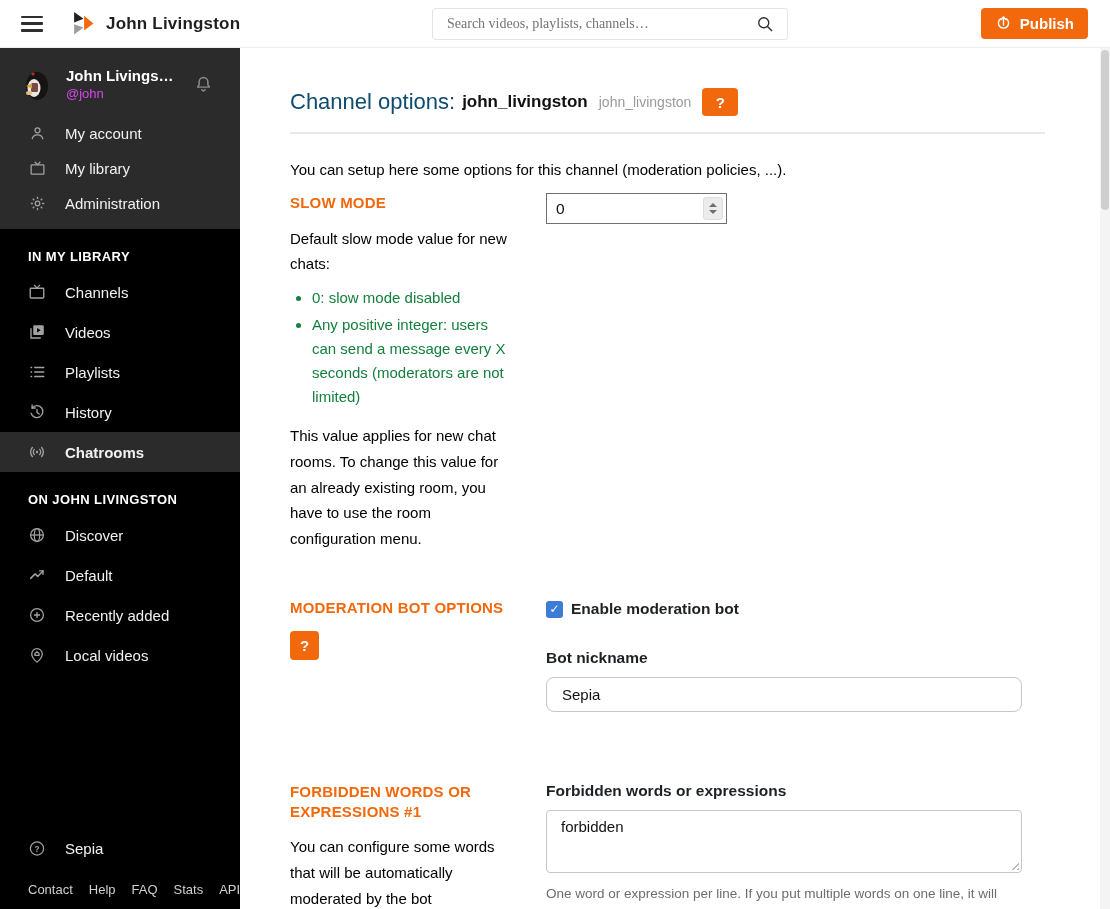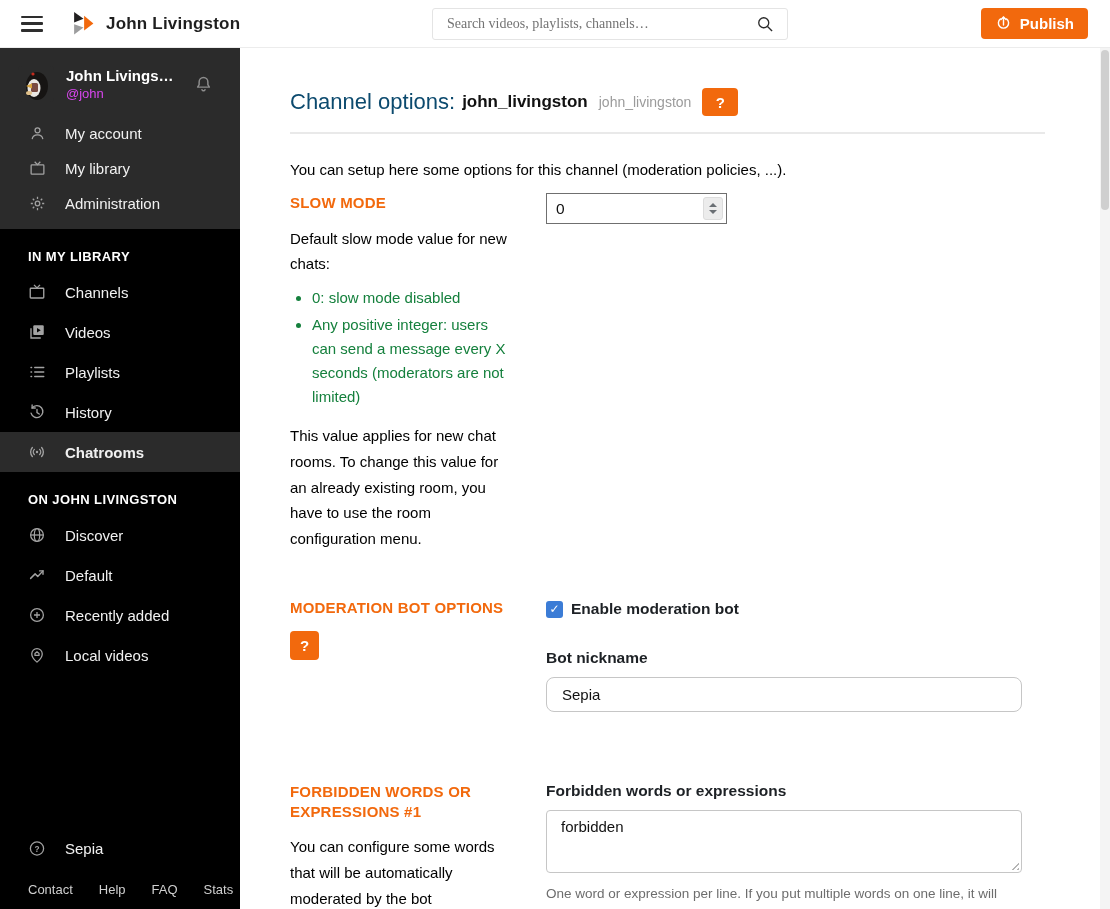--- a/index.html
+++ b/index.html
@@ -38,21 +38,21 @@
   .side-item { display:flex; align-items:center; height:35px; padding-left:28px; cursor:pointer;
     color:#f1f1f1; font-size:15px; }
   .side-item .ic { width:18px; display:flex; justify-content:center; margin-right:19px; color:#a2a2a2; }
   .side-section { padding-top:20px; }
   .side-header { color:#fff; font-size:13px; font-weight:700; letter-spacing:.4px;
     padding:0 0 8px 28px; }
   .side-section .side-item { height:40px;text-align:center; }
   .side-item.active { background:#2b2b2b;font-weight:bold; }
   .side-spacer { flex:1; }
   .side-about { height:40px; margin-bottom:14px; }
-  .side-footer { display:flex; gap:26px; padding:0 0 12px 28px; }
+  .side-footer { display:flex; gap:16px; padding:0 0 12px 28px; }
   .side-footer a { color:#cfcfcf; font-size:13px; text-decoration:none; cursor:pointer; }
 
   
   .main { position:absolute; top:48px; left:240px; width:860px; height:861px; background:#fff;
     padding:40px 55px 0 50px; overflow:hidden; }
   .page-head { display:flex; align-items:center; }
   .page-title { font-size:22px; color:#0c4a6e; font-weight:400; }
   .page-title-channel { font-size:17px; font-weight:700; color:#111; margin-left:7px; }
   .page-title-handle { font-size:14px; color:#9b9b9b; margin-left:11px; }
   .qbtn { background:#f2690d; color:#fff; border:none; border-radius:4px; font-weight:700;

